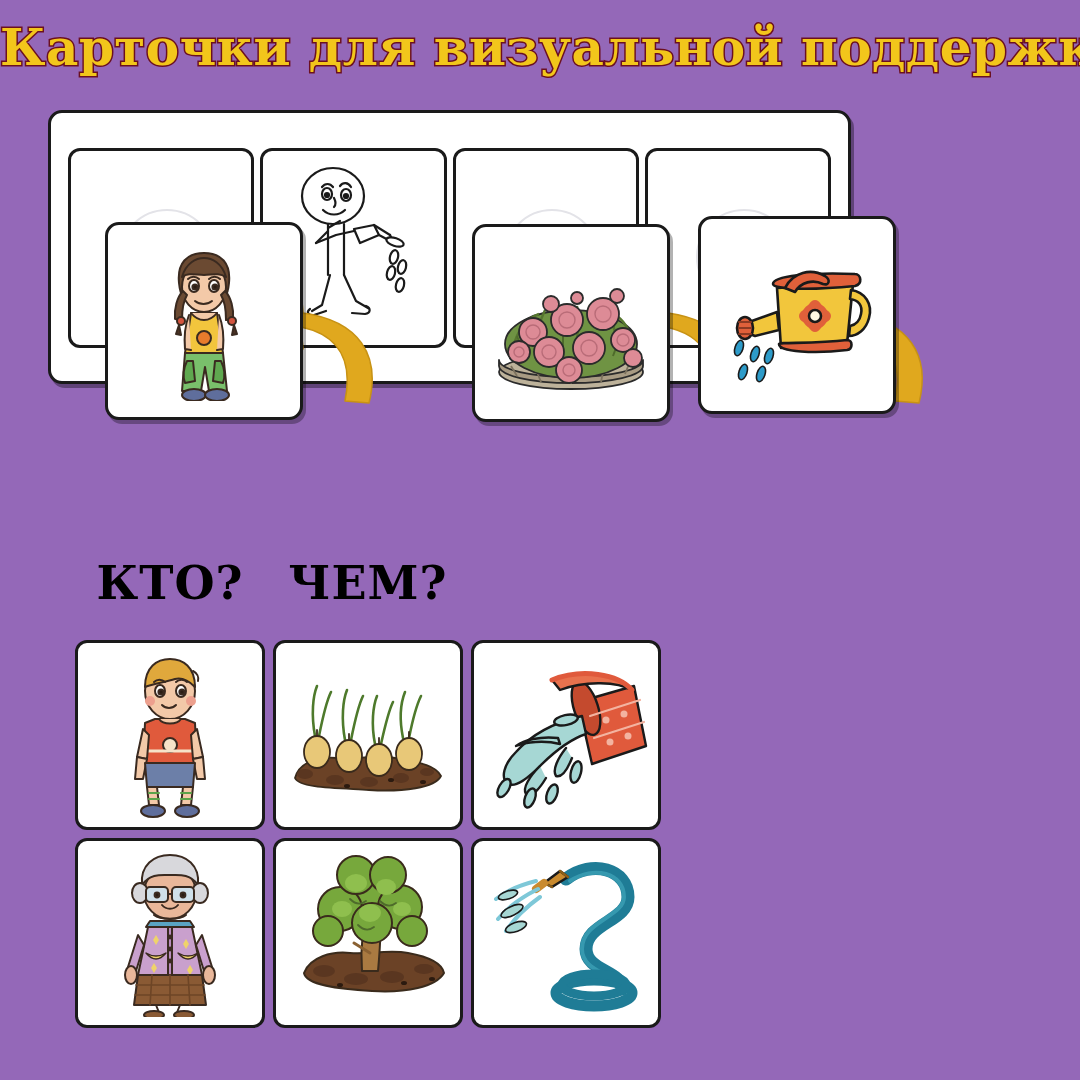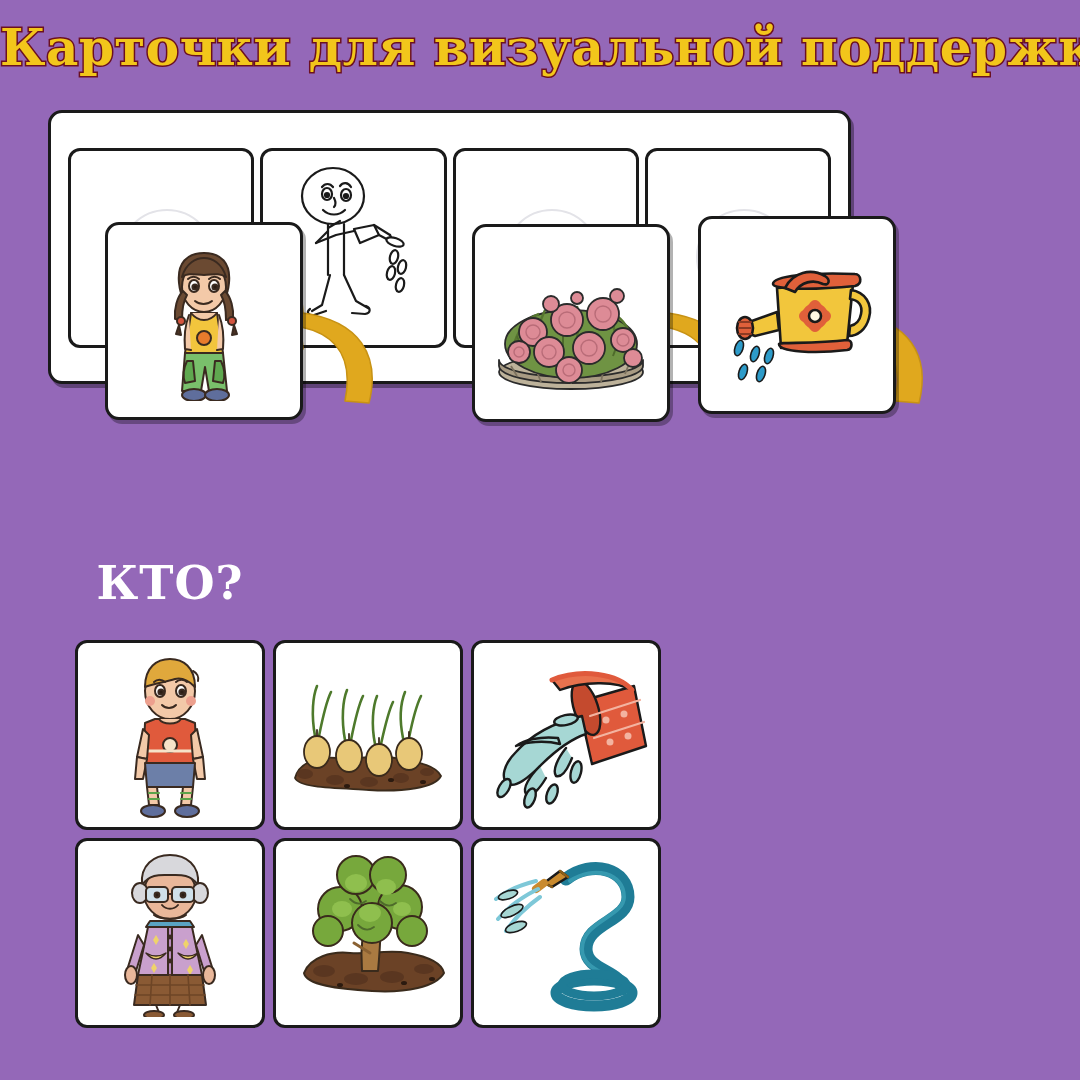--- a/index.html
+++ b/index.html
@@ -88,21 +88,21 @@
   .q-row{
     position:absolute;left:75px;top:552px;width:580px;height:62px;
     display:flex;
   }
   .q-label{
     width:190px;margin-right:8px;
     text-align:center;
     font-family:"DejaVu Serif", serif;
     font-weight:bold;
     font-size:46px;
-    color:#ffffff;
+    color:#000000;
     line-height:62px;
     letter-spacing:1px;
   }
 
   
   .grid{
     position:absolute;left:75px;top:640px;
     width:580px;
     display:grid;
     grid-template-columns:repeat(3,190px);
@@ -292,20 +292,21 @@
           <ellipse cx="28" cy="132" rx="4" ry="8" transform="rotate(18 28 132)"></ellipse>
           <ellipse cx="46" cy="134" rx="4" ry="8" transform="rotate(18 46 134)"></ellipse>
         </g>
       </g>
     </svg>
   </div>
 </div>
 
 <div class="q-row">
   <div class="q-label">КТО?</div>
+  <div class="q-label">ЧЕМ?</div>
 </div>
 
 <div class="grid">
 
   <div class="g-card">
     <div class="g-art">
       <svg width="110" height="165" viewBox="0 0 110 165">
         <g stroke="#3a2a20" stroke-width="2" stroke-linejoin="round" stroke-linecap="round">
           <ellipse cx="55" cy="38" rx="25" ry="28" fill="#f3c9a8"></ellipse>
           <path d="M30 34c0-20 12-28 25-28s25 8 25 28c-6-6-12-10-20-8-10 3-22 5-30 8z" fill="#E0A83C"></path>

